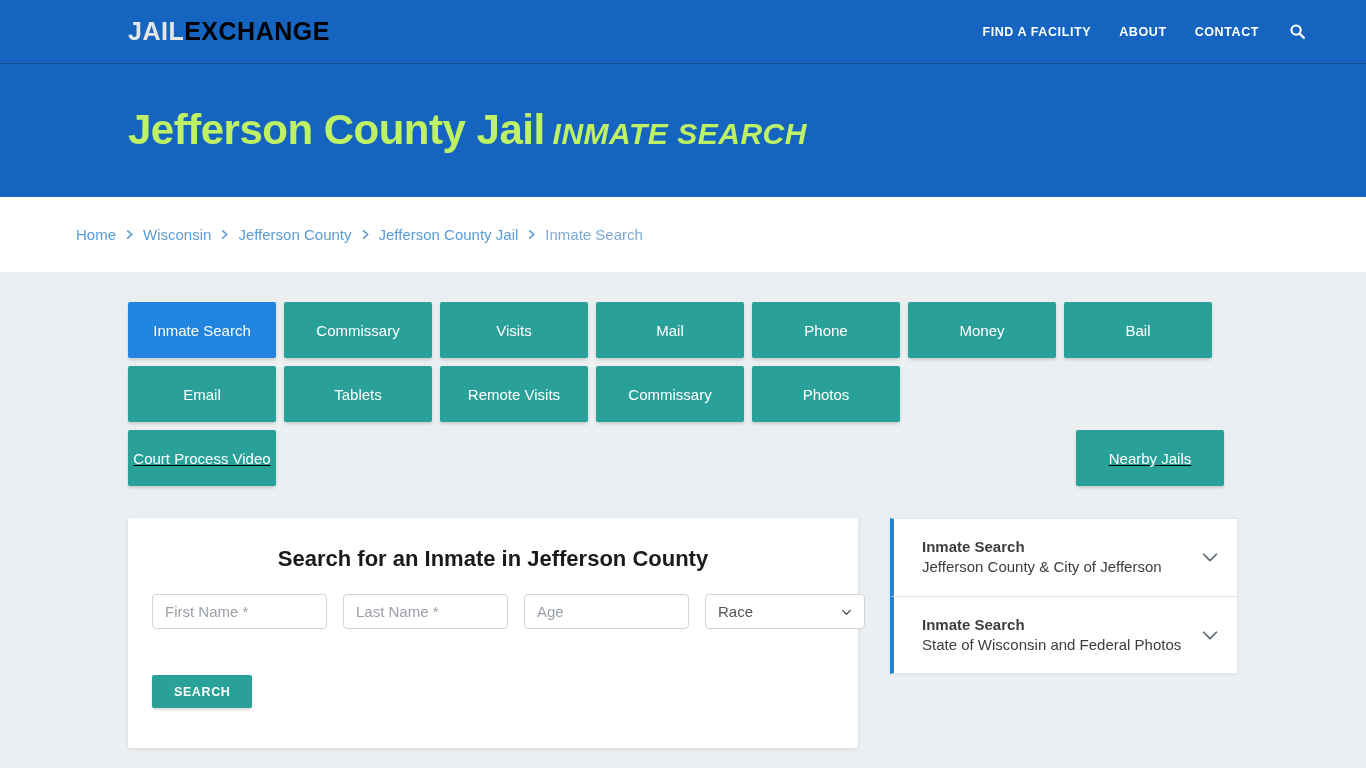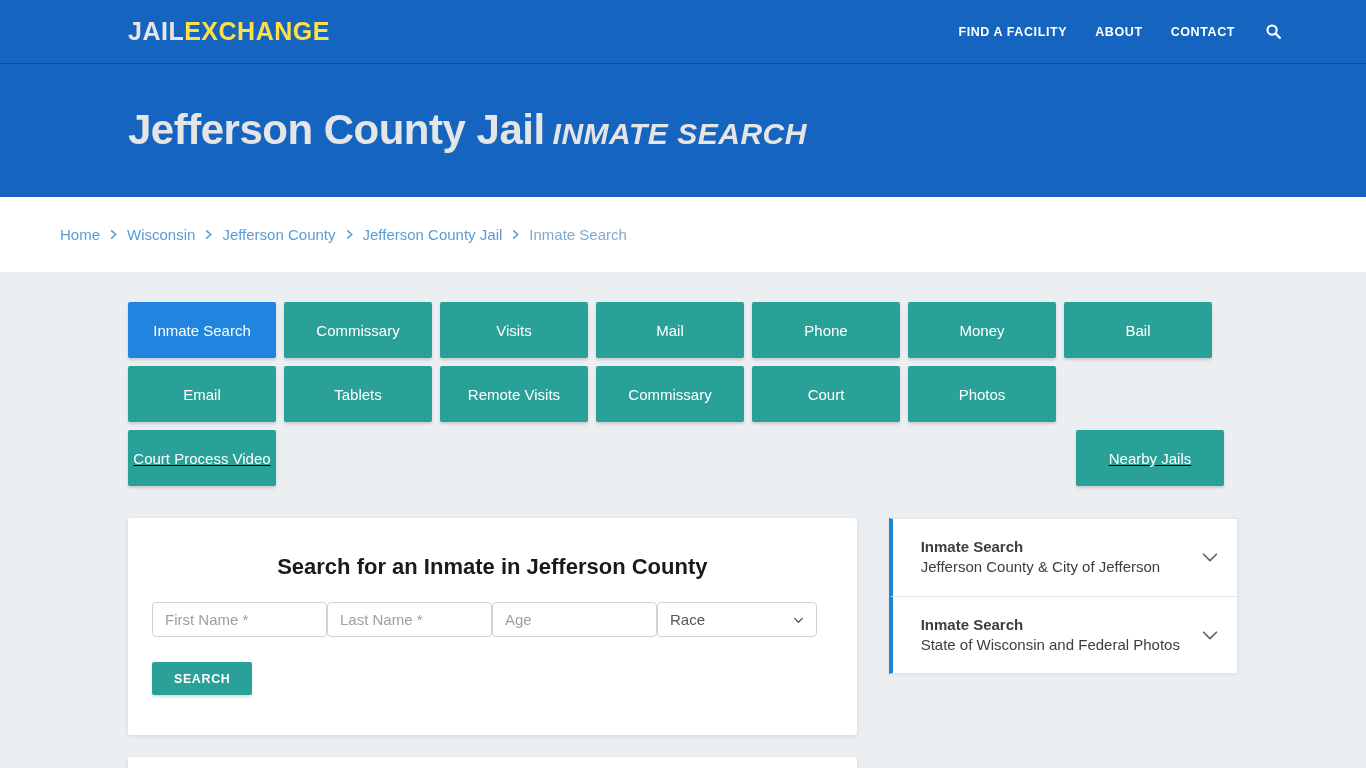--- a/index.html
+++ b/index.html
@@ -27,28 +27,28 @@
   }
   .logo {
     font-size: 25px;
     font-weight: bold;
     letter-spacing: 0.5px;
     line-height: 1;
     white-space: nowrap;
     user-select: none;
   }
   .logo .jail { color: #e5e5e5; }
-  .logo .exchange { color: #fde047; }
+  .logo .exchange { color: #000000; }
 
   .nav-links {
     margin-left: auto;
     display: flex;
     align-items: center;
     gap: 0;
-    padding-right: 84px;
+    padding-right: 60px;
   }
   .nav-link {
     color: #ffffff;
     font-size: 12.5px;
     font-weight: bold;
     letter-spacing: 0.6px;
     text-decoration: none;
     padding: 0 14px;
     white-space: nowrap;
     line-height: 64px;
@@ -63,42 +63,42 @@
 
   
   .hero {
     background: #1565c0;
     height: 133px;
     display: flex;
     align-items: center;
     padding-left: 128px;
   }
   .hero-title {
-    color: #e5e5e5;
+    color: #bef264;
     font-size: 42px;
     font-weight: bold;
     line-height: 1.1;
     white-space: nowrap;
     letter-spacing: -0.5px;
   }
   .hero-title .sub {
     font-size: 30px;
     font-style: italic;
     font-weight: bold;
     letter-spacing: 0.5px;
     margin-left: 8px;
   }
 
   
   .breadcrumb-bar {
     background: #ffffff;
     height: 75px;
     display: flex;
     align-items: center;
-    padding-left: 60px;
+    padding-left: 76px;
   }
   .breadcrumb {
     display: flex;
     align-items: center;
     font-size: 15px;
     white-space: nowrap;
   }
   .breadcrumb a {
     color: #5b9bd5;
     text-decoration: none;
@@ -162,32 +162,33 @@
   }
   .col-main { width: 730px; }
   .col-side { width: 350px; }
 
   .card {
     background: #ffffff;
     box-shadow: 0 1px 4px rgba(0,0,0,0.10);
     border-radius: 2px;
   }
   .search-card {
-    padding: 36px 24px 40px 24px;
+    padding: 28px 24px 40px 24px;
   }
   .search-heading {
     text-align: center;
     font-size: 22px;
     font-weight: bold;
     color: #1a1a1a;
     margin: 0 0 22px 0;
   }
   .form-row {
     display: flex;
-    margin-bottom: 21px;
+    gap: 16px;
+    margin-bottom: 36px;
   }
   .field {
     height: 35px;
     border: 1px solid #cfd4d9;
     border-radius: 4px;
     padding: 0 12px;
     font-size: 15px;
     color: #333;
     background: #fff;
     font-family: "Liberation Sans", sans-serif;
@@ -202,21 +203,21 @@
   .select-wrap .chev {
     position: absolute;
     right: 12px;
     top: 50%;
     transform: translateY(-50%);
     pointer-events: none;
     color: #555;
     display: flex;
   }
   .btn-search {
-    margin-top: 4px;
+    margin-top: 10px;
     background: #2aa198;
     color: #ffffff;
     border: none;
     height: 33px;
     padding: 0 22px;
     font-size: 12.5px;
     font-weight: bold;
     letter-spacing: 0.6px;
     border-radius: 2px;
     cursor: pointer;
@@ -321,21 +322,20 @@
     <div class="tab">Visits</div>
     <div class="tab">Mail</div>
     <div class="tab">Phone</div>
     <div class="tab">Money</div>
     <div class="tab">Bail</div>
 
     <div class="tab">Email</div>
     <div class="tab">Tablets</div>
     <div class="tab">Remote Visits</div>
     <div class="tab">Commissary</div>
-    <div class="tab">Court</div>
     <div class="tab">Photos</div>
   </div>
 
   <div class="tabs-row3">
     <div class="tab">Court Process Video</div>
     <div class="tab">Nearby Jails</div>
   </div>
 
   <div class="content">
 

